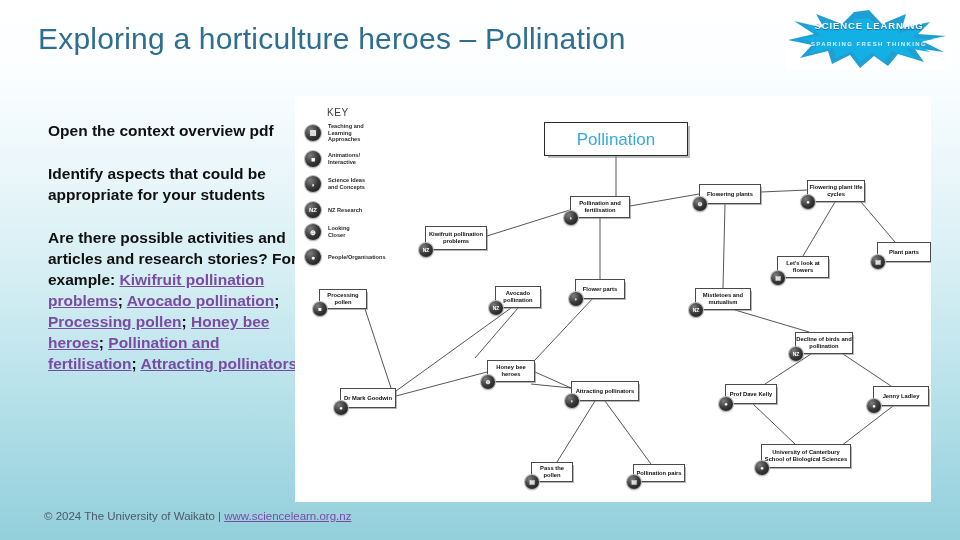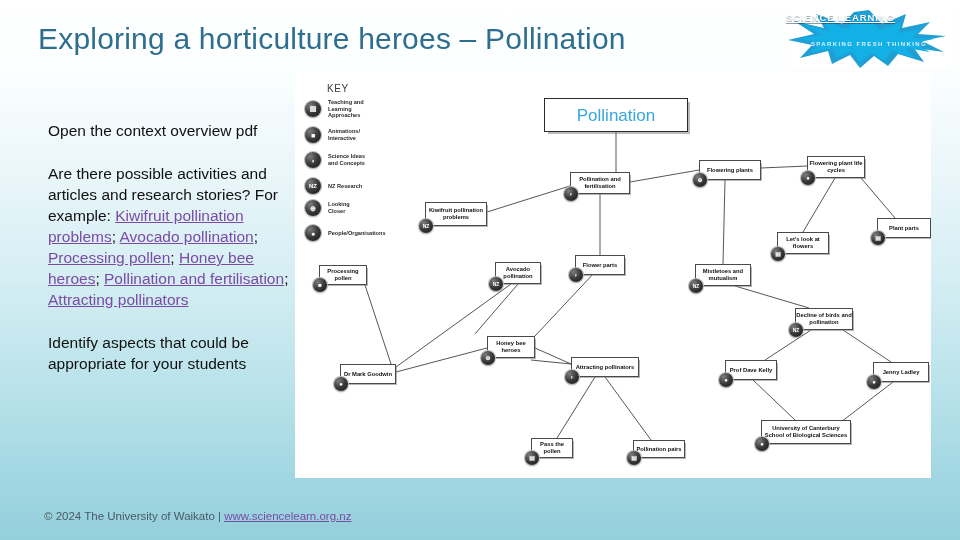--- a/index.html
+++ b/index.html
@@ -24,51 +24,50 @@
 
   
   .logo{
     position:absolute;left:786px;top:8px;width:166px;height:62px;
     background:#ffffff;
   }
   .logo .burst{
     position:absolute;left:0;top:0;width:100%;height:100%;
   }
   .logo .ltext{
-    position:absolute;left:0;right:0;top:4px;text-align:left;
+    position:absolute;left:0;right:0;top:12px;text-align:center;
     color:#ffffff;font-size:9.5px;font-weight:bold;letter-spacing:.9px;
     text-shadow:0 1px 1px rgba(0,40,70,.45);
-    text-decoration:underline;
   }
   .logo .lsub{
     position:absolute;left:0;right:0;top:33px;text-align:center;
     color:#d8f3ff;font-size:6px;font-weight:bold;letter-spacing:1.4px;
   }
 
   
   .bullets{position:absolute;left:26px;top:120px;width:272px;}
   .bullet{display:flex;align-items:flex-start;margin-bottom:22px;}
   .bmark{
     width:22px;flex:0 0 22px;color:#8fb8c6;font-size:15px;line-height:19px;
   }
   .btext{
-    font-size:15.5px;line-height:21px;color:#101010;
+    font-size:15.5px;line-height:21px;color:#101010;font-weight:bold;
   }
   .btext a{color:#7a4ba3;text-decoration:underline;}
 
   
   .footer{
     position:absolute;left:44px;top:510px;
     font-size:11.5px;color:#4a5a63;
   }
   .footer a{color:#7a4ba3;text-decoration:underline;}
 
   
   .panel{
-    position:absolute;left:295px;top:72px;width:636px;height:406px;
+    position:absolute;left:295px;top:96px;width:636px;height:406px;
     background:#ffffff;overflow:hidden;
   }
   .panel svg{position:absolute;left:0;top:0;}
 
   .keytitle{
     position:absolute;left:32px;top:11px;font-size:10px;color:#3a3a3a;
     letter-spacing:.6px;
   }
   .keyrow{position:absolute;display:flex;align-items:center;}
   .keylabel{
@@ -116,25 +115,25 @@
     <div class="lsub">SPARKING FRESH THINKING</div>
   </div>
 
   <div class="bullets">
     <div class="bullet">
       <span class="bmark">඲</span>
       <span class="btext">Open the context overview pdf</span>
     </div>
     <div class="bullet">
       <span class="bmark">඲</span>
-      <span class="btext" id="bullet3">Are there possible activities and articles and research stories? For example: <a href="#">Kiwifruit pollination problems</a>; <a href="#">Avocado pollination</a>; <a href="#">Processing pollen</a>; <a href="#">Honey bee heroes</a>; <a href="#">Pollination and fertilisation</a>; <a href="#">Attracting pollinators</a></span>
+      <span class="btext">Identify aspects that could be appropriate for your students</span>
     </div>
     <div class="bullet">
       <span class="bmark">඲</span>
-      <span class="btext">Identify aspects that could be appropriate for your students</span>
+      <span class="btext" id="bullet3">Are there possible activities and articles and research stories? For example: <a href="#">Kiwifruit pollination problems</a>; <a href="#">Avocado pollination</a>; <a href="#">Processing pollen</a>; <a href="#">Honey bee heroes</a>; <a href="#">Pollination and fertilisation</a>; <a href="#">Attracting pollinators</a></span>
     </div>
   </div>
 
   <div class="footer">
     <span>© 2024 The University of Waikato |</span>
     <a href="#">www.sciencelearn.org.nz</a>
   </div>
 
   <div class="panel">
 

